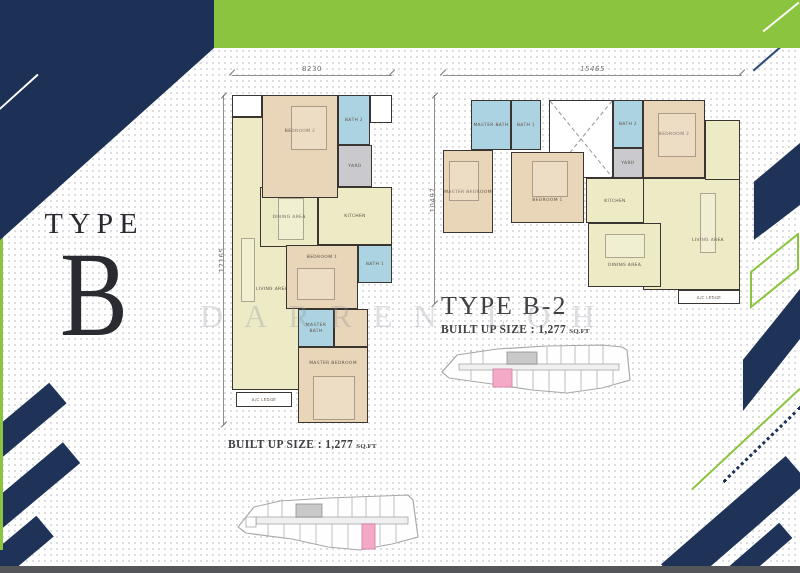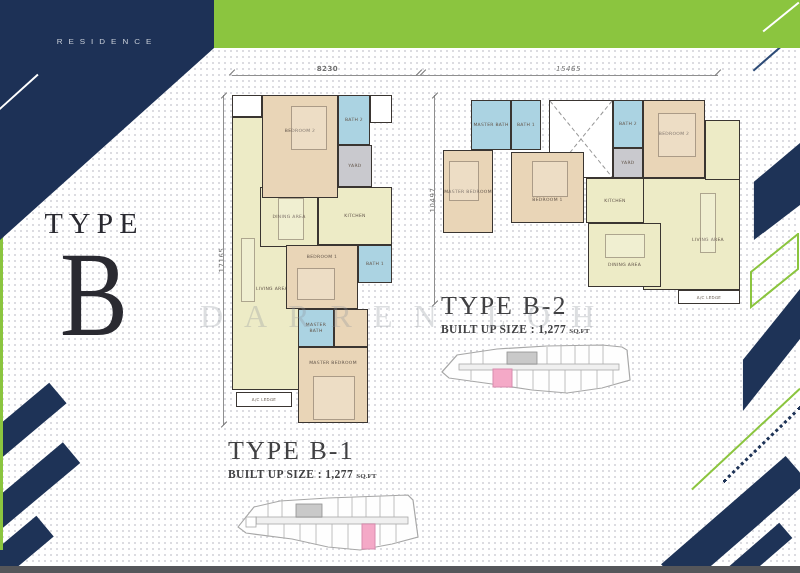--- a/index.html
+++ b/index.html
@@ -92,21 +92,20 @@
 </head>
 <body>
 
 <div class="page">
 
   <div class="abs green-band"></div>
   <div class="abs deco-tr-white"></div>
   <div class="abs deco-tr-navy"></div>
 
   <div class="abs logo-block"></div>
-  <div class="abs logo-res">RESIDENCE</div>
   <div class="abs deco-logo-white"></div>
 
   <div class="abs deco navy band-a"></div>
   <svg class="abs deco" style="left:750px;top:233px;" width="50" height="76" viewBox="0 0 50 76">
     <polygon points="48,1 48,36 1,74 1,39" fill="none" stroke="#8bc53f" stroke-width="2"></polygon>
   </svg>
   <div class="abs deco navy band-b"></div>
   <div class="abs deco green-line"></div>
   <div class="abs deco dotted-line"></div>
   <div class="abs deco navy br-stripe1"></div>
@@ -114,21 +113,21 @@
   <div class="abs deco navy bl-stripe1"></div>
   <div class="abs deco navy bl-stripe2"></div>
   <div class="abs deco navy bl-stripe3"></div>
   <div class="abs deco left-green-line"></div>
 
   <div class="abs type-panel">
     <span class="type-word">TYPE</span>
     <span class="type-letter">B</span>
   </div>
 
-  <div class="dimh" style="left:232px;top:66px;width:191px;font-weight:bold;">
+  <div class="dimh" style="left:232px;top:66px;width:160px;">
     <span class="lab">8230</span>
     <i class="bar"></i>
       <i class="t tl"></i>
       <i class="t tr"></i>
   </div>
   <div class="dimv" style="left:214px;top:95px;height:330px;">
     <span class="lab">17165</span>
     <i class="bar"></i>
       <i class="t tt"></i>
       <i class="t tb"></i>
@@ -172,37 +171,36 @@
     <div class="room tan" style="left:66px;top:252px;width:70px;height:76px;">
       <span class="rlabel" style="position:absolute;left:0;right:0;top:12px;">MASTER BEDROOM</span>
       <i class="furn" style="left:14px;top:28px;width:40px;height:42px;"></i>
     </div>
     <div class="room white" style="left:4px;top:297px;width:56px;height:15px;">
       <span class="rlabel" style="font-size:4px;">A/C LEDGE</span>
     </div>
   </div>
 
   <div class="abs plan-caption" style="left:228px;top:436px;">
-    <h3>TYPE B-1</h3>
     <div class="builtup">
       <span>BUILT UP SIZE : 1,277</span>
       <span class="unit">SQ.FT</span>
     </div>
   </div>
 
   <svg class="abs keyplan" style="left:232px;top:487px;" width="200" height="75" viewBox="0 0 200 75">
     <path d="M6 40 L22 20 L48 14 L96 11 L150 9 L176 8 L181 13 L186 50 L160 57 L128 63 L96 60 L60 52 L14 46 Z" fill="#fefefe" stroke="#a8a8a8" stroke-width="1.2"></path>
     <rect x="24" y="30" width="152" height="7" fill="#f0f0f0" stroke="#a8a8a8" stroke-width="0.8"></rect>
     <rect x="64" y="17" width="26" height="13" fill="#c9c9c9" stroke="#909090" stroke-width="0.8"></rect>
     <rect x="14" y="30" width="10" height="10" fill="#ffffff" stroke="#a8a8a8" stroke-width="0.8"></rect>
     <path d="M36 13 V30 M50 12 V30 M106 10 V30 M120 10 V30 M134 9 V30 M148 9 V30 M162 8 V30 M36 37 V50 M52 37 V52 M68 37 V54 M84 37 V58 M100 37 V60 M116 37 V62 M148 37 V58 M164 37 V55" stroke="#b0b0b0" stroke-width="0.8" fill="none"></path>
     <rect x="130" y="37" width="13" height="25" fill="#f4a9c7" stroke="#d88bae" stroke-width="1"></rect>
   </svg>
 
-  <div class="dimh" style="left:419px;top:66px;width:299px;font-style:italic;">
+  <div class="dimh" style="left:443px;top:66px;width:299px;font-style:italic;">
     <span class="lab">15465</span>
     <i class="bar"></i>
       <i class="t tl"></i>
       <i class="t tr"></i>
   </div>
   <div class="dimv" style="left:425px;top:95px;height:209px;">
     <span class="lab">10497</span>
     <i class="bar"></i>
       <i class="t tt"></i>
       <i class="t tb"></i>

